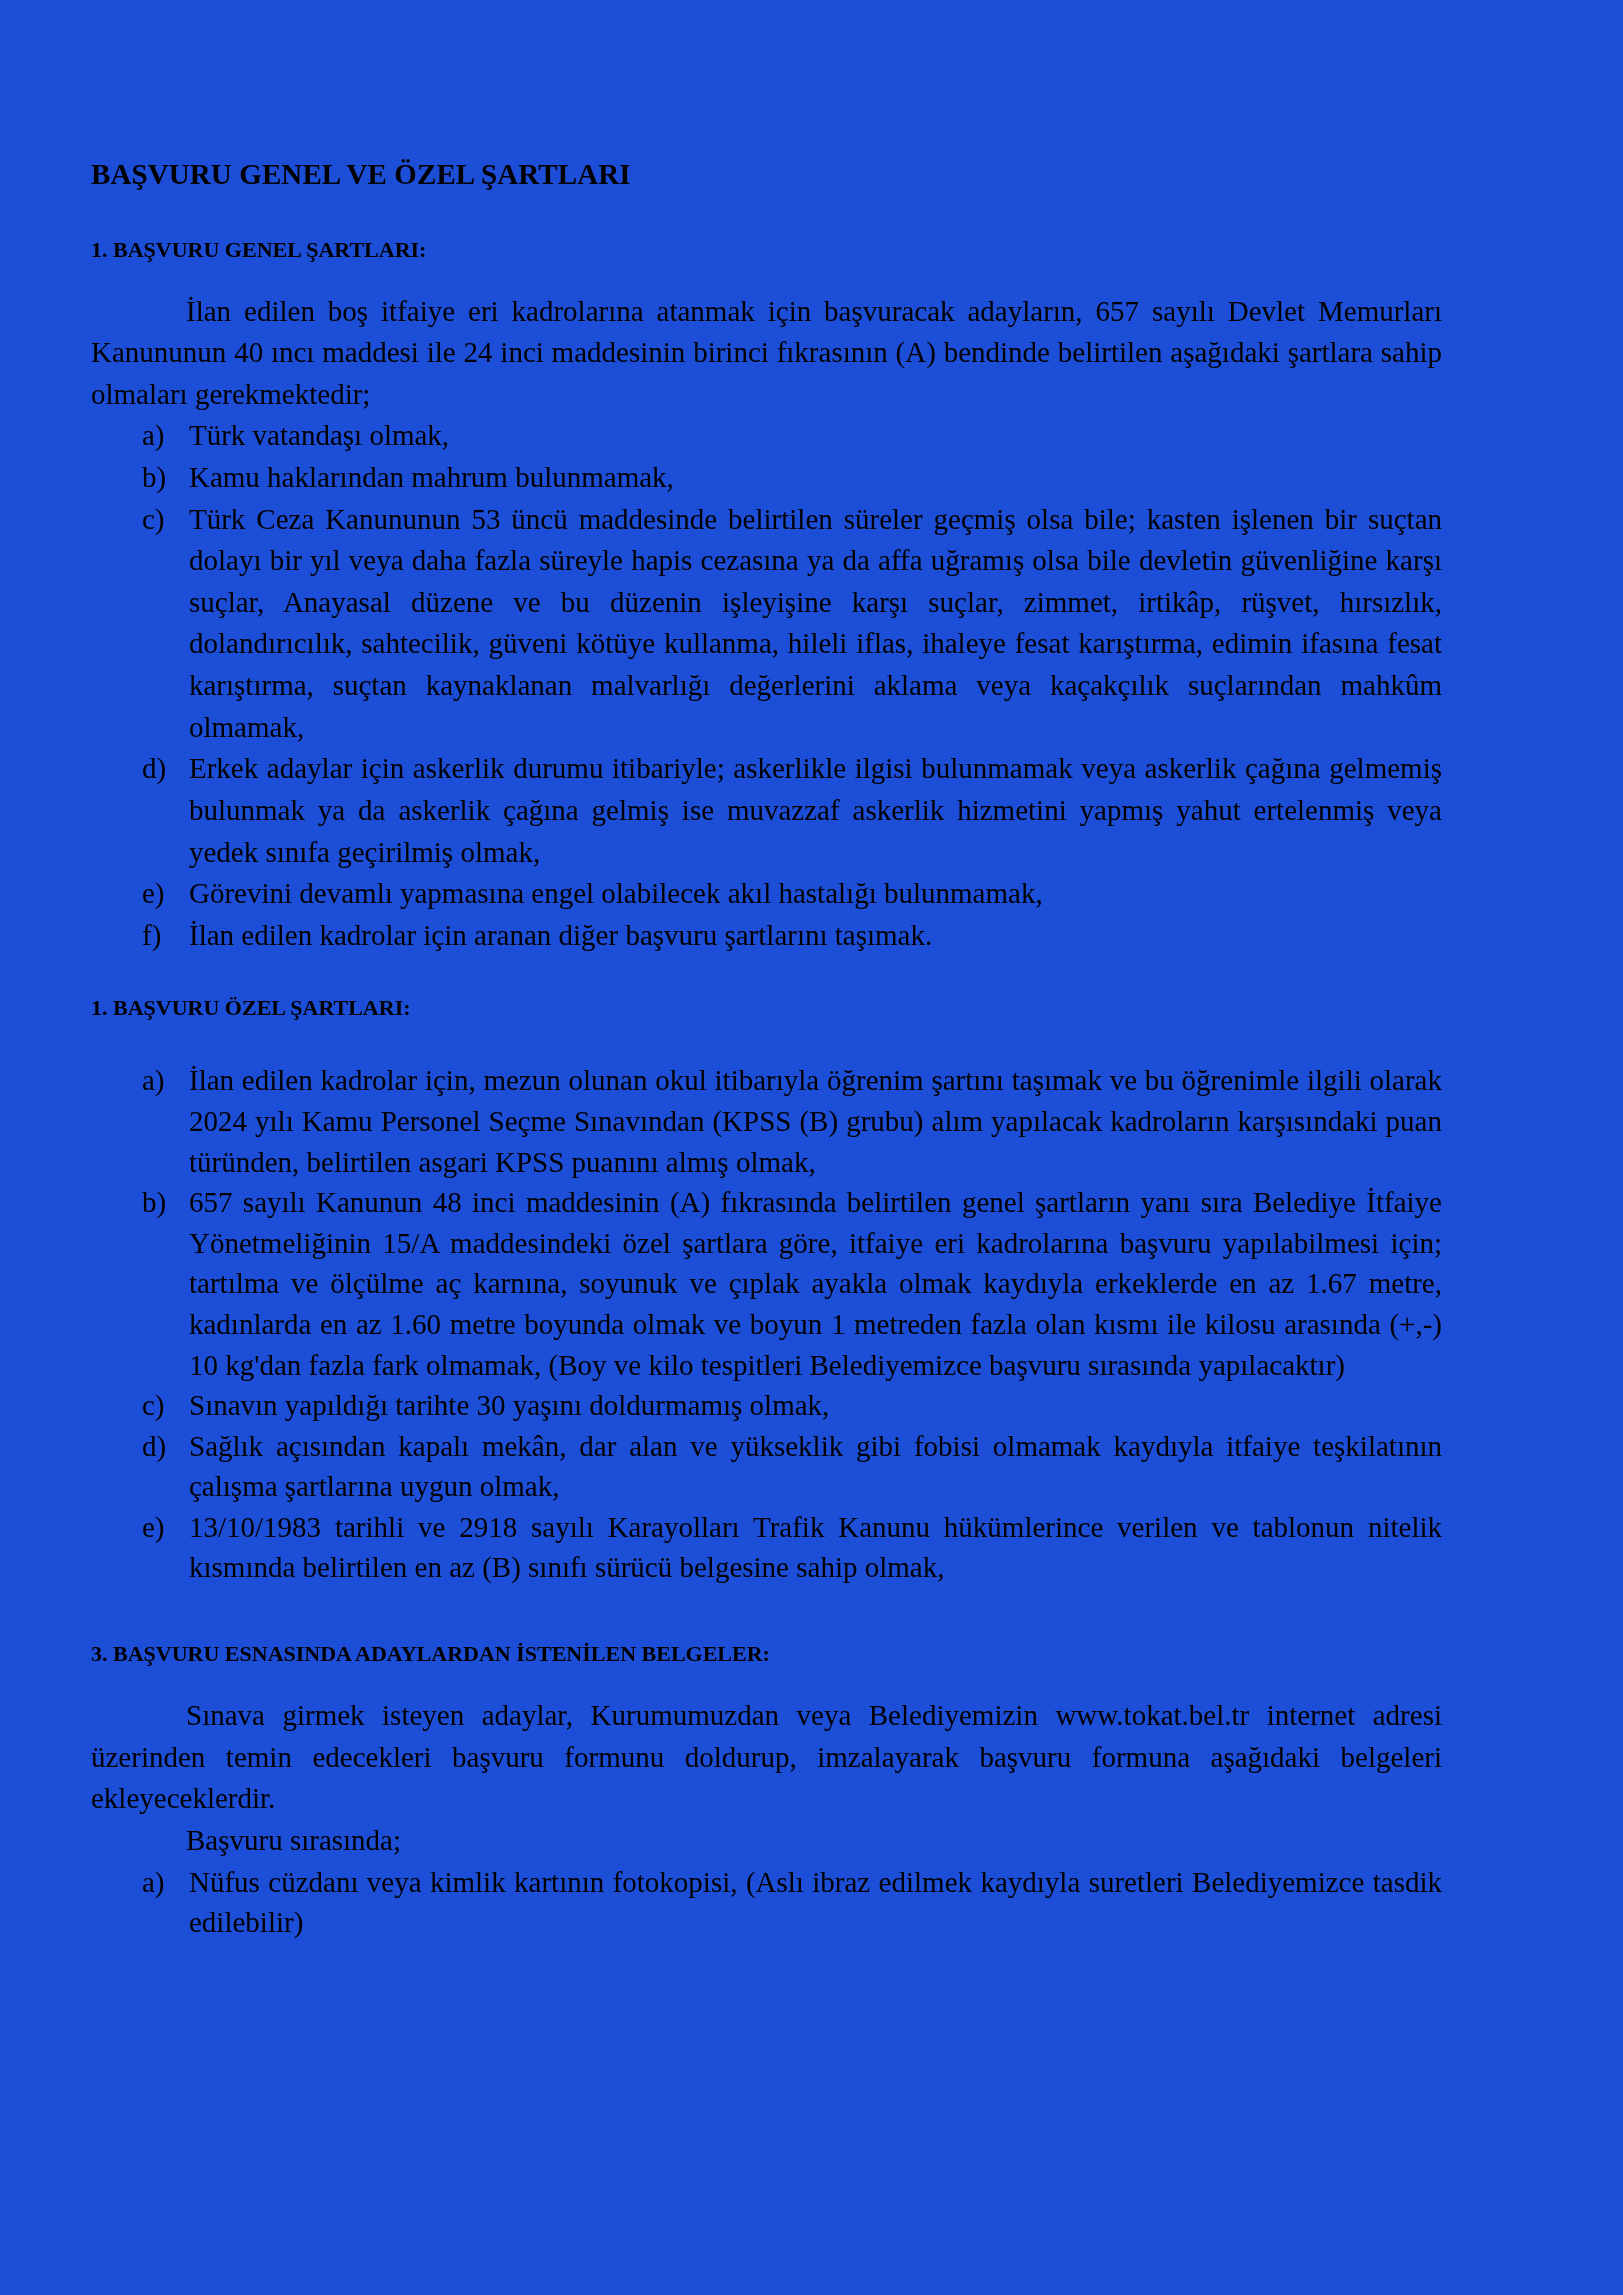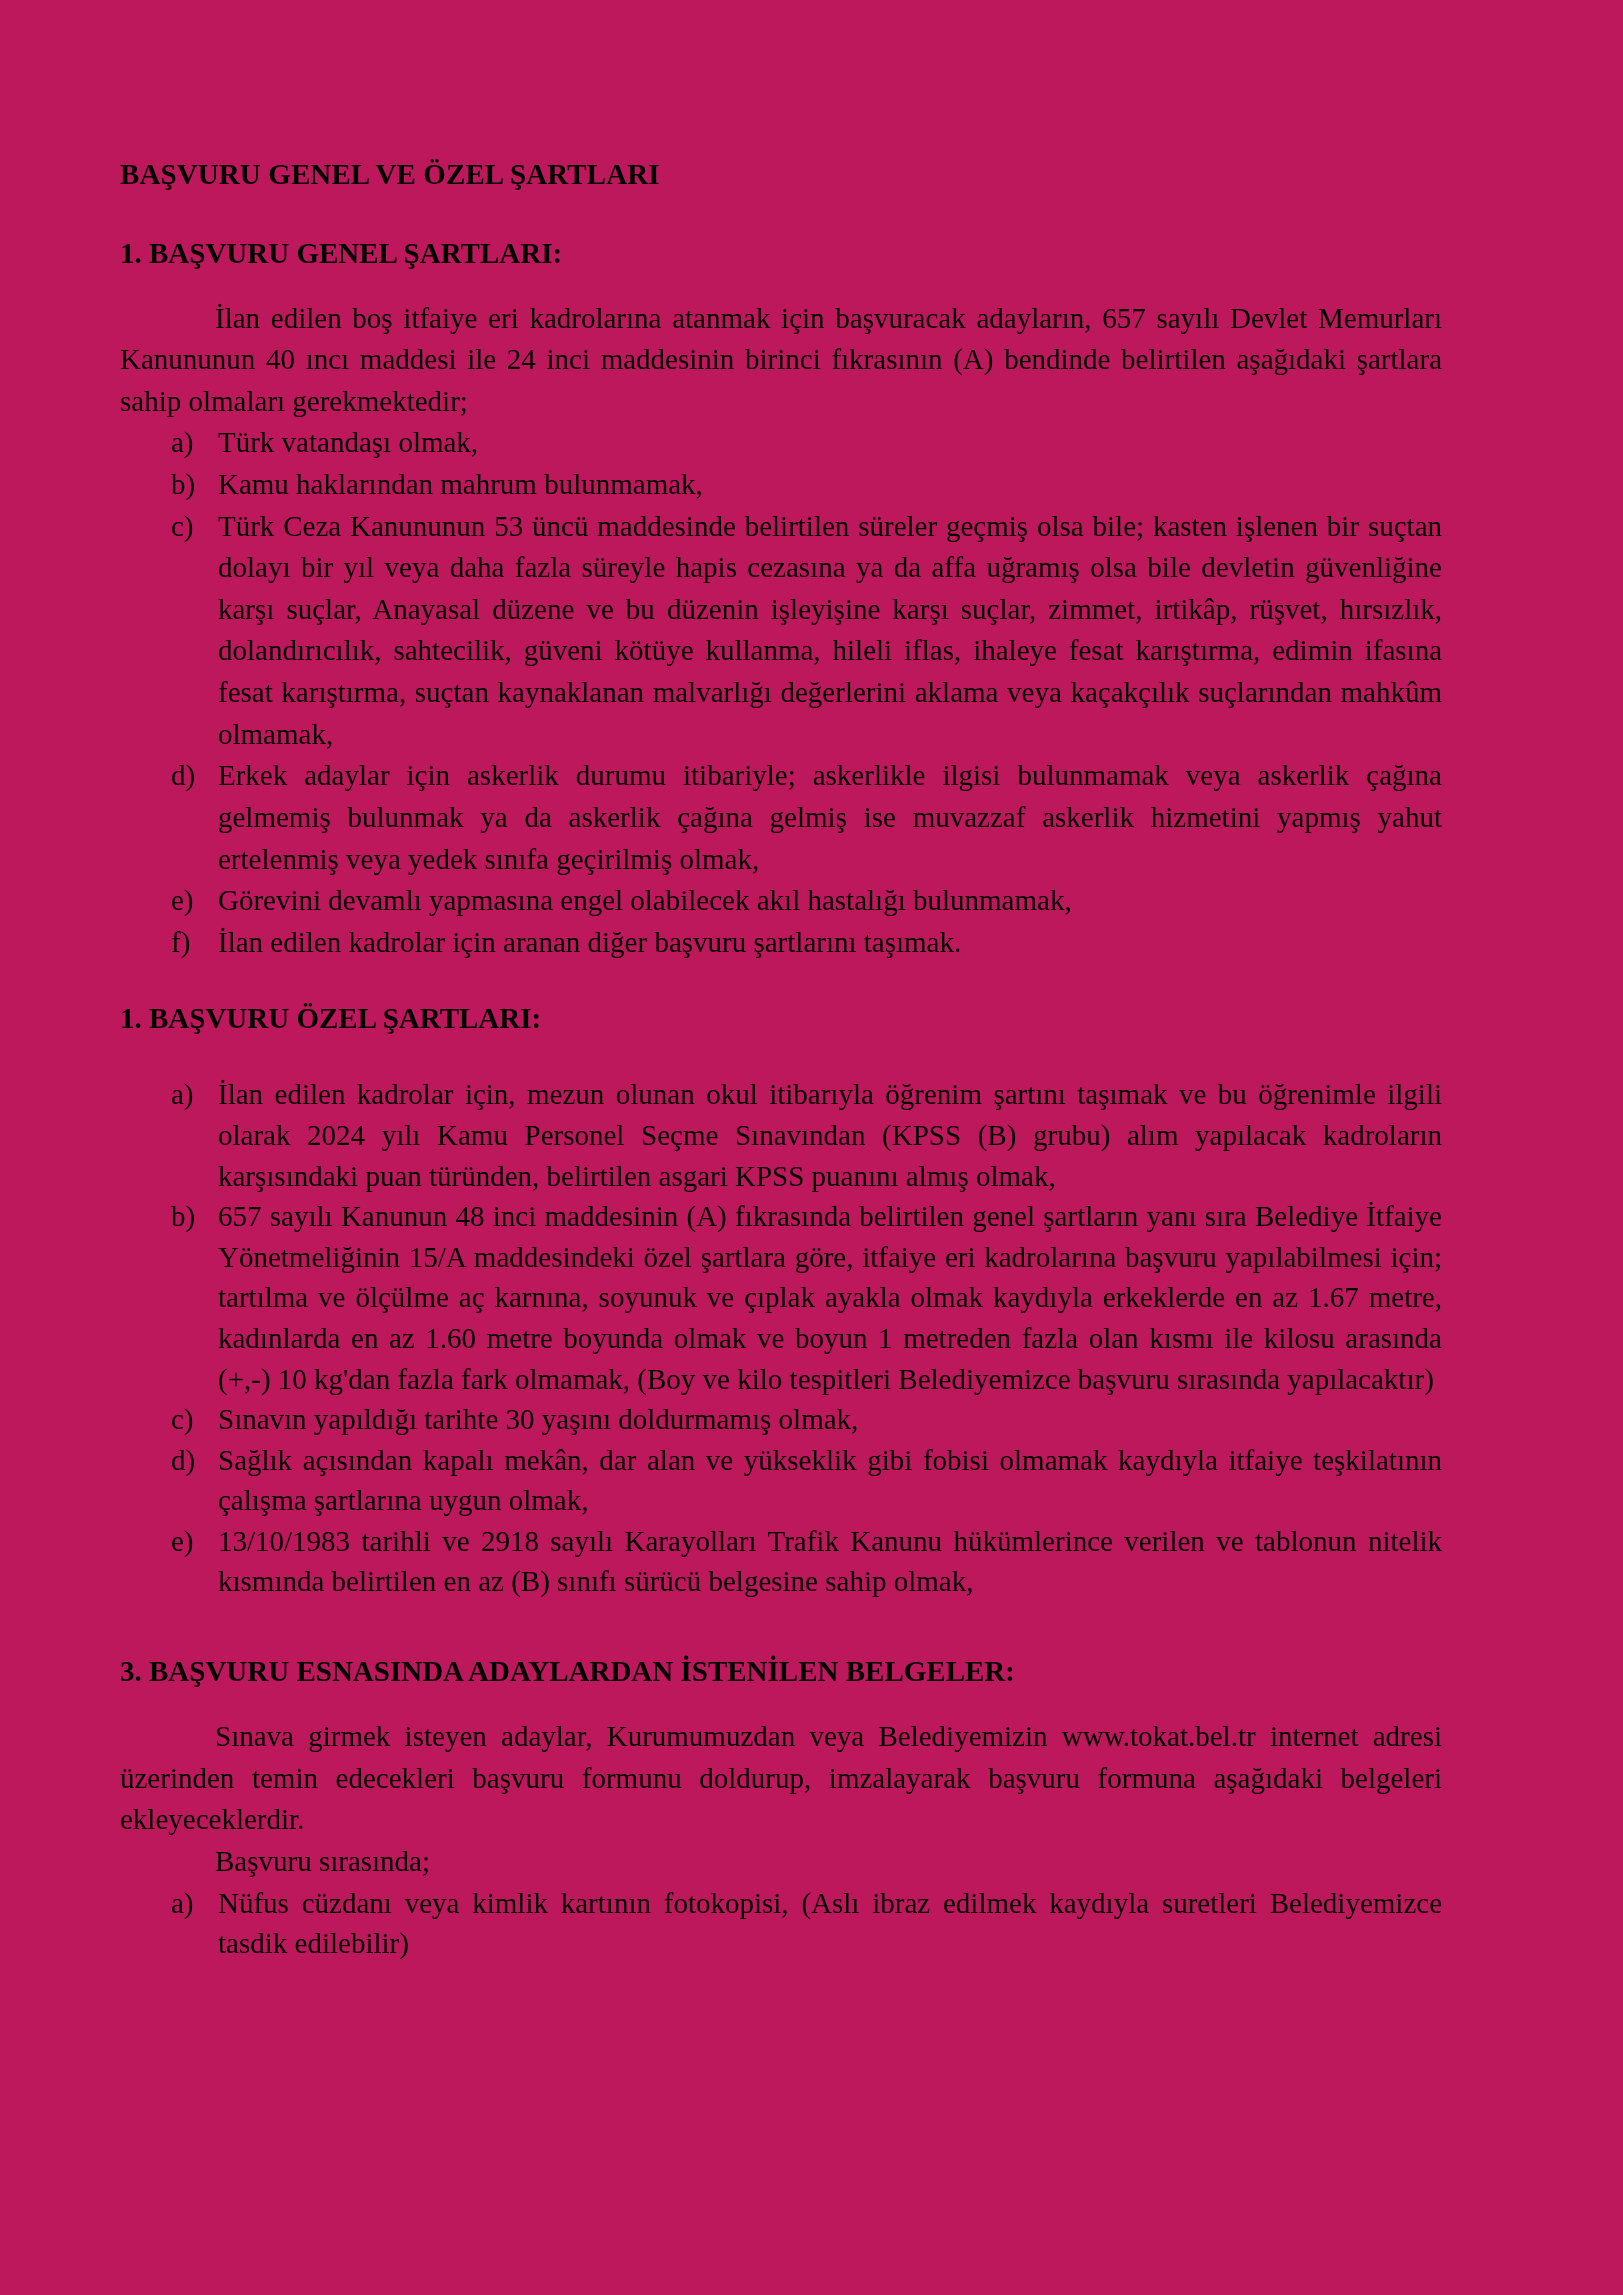--- a/index.html
+++ b/index.html
@@ -5,40 +5,40 @@
 <style>
   html, body {
     margin: 0;
     padding: 0;
     background: #ffffff;
   }
   .page {
     position: relative;
     width: 1623px;
     height: 2295px;
-    background: #be185d;
+    background: #1d4ed8;
     box-sizing: border-box;
-    padding: 160px 181px 0 120px;
+    padding: 160px 181px 0 91px;
     font-family: "Liberation Serif", "DejaVu Serif", serif;
     color: #000000;
     font-size: 29px;
     line-height: 1.0;
     overflow: hidden;
   }
 
   .doc-title {
     font-weight: bold;
     font-size: 29px;
     margin: 0 0 0 0;
     letter-spacing: 0.1px;
   }
 
   .section-heading {
     font-weight: bold;
-    font-size: 29px;
+    font-size: 22px;
     margin: 0;
   }
 
   .para {
     margin: 0;
     text-align: justify;
     text-indent: 95px;
     line-height: 1.435;
     font-size: 29px;
   }

